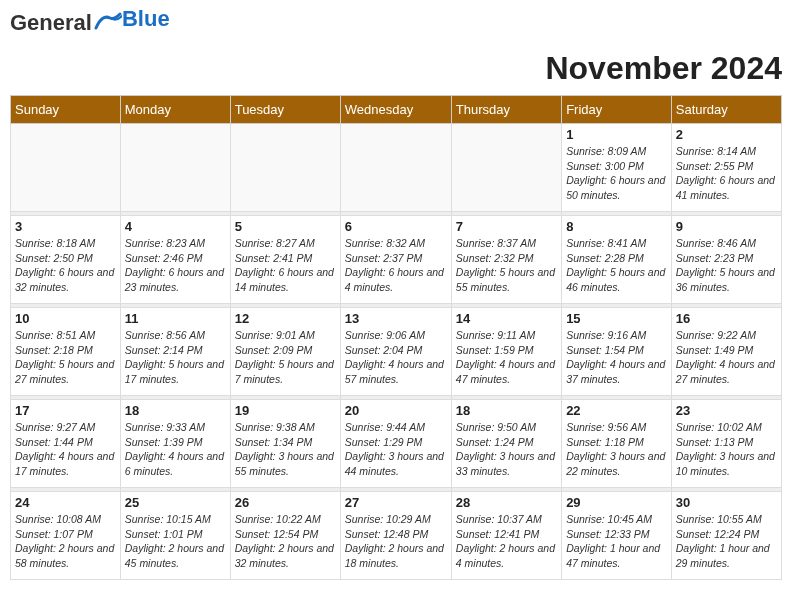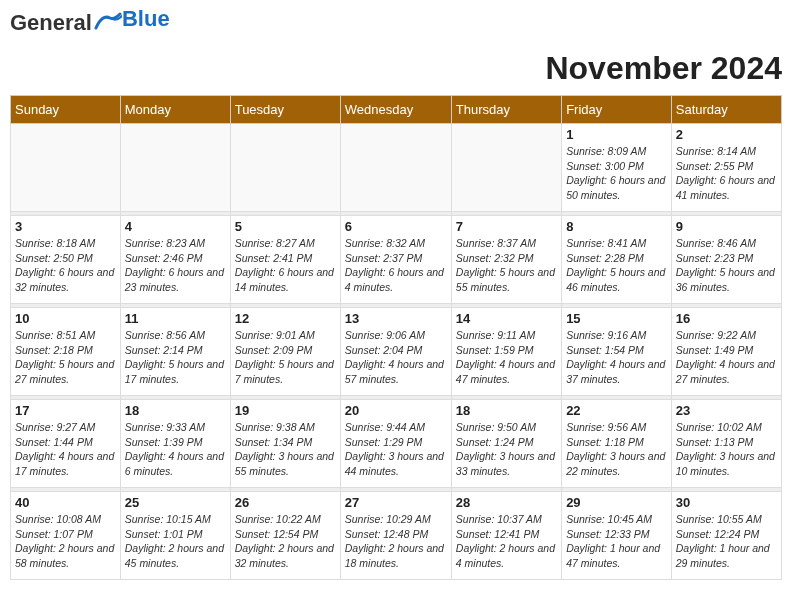--- a/index.html
+++ b/index.html
@@ -244,21 +244,21 @@
         <td style="height: 4px; background: rgb(238, 238, 238); padding: 0px;"></td>
         <td style="height: 4px; background: rgb(238, 238, 238); padding: 0px;"></td>
         <td style="height: 4px; background: rgb(238, 238, 238); padding: 0px;"></td>
         <td style="height: 4px; background: rgb(238, 238, 238); padding: 0px;"></td>
         <td style="height: 4px; background: rgb(238, 238, 238); padding: 0px;"></td>
         <td style="height: 4px; background: rgb(238, 238, 238); padding: 0px;"></td>
         <td style="height: 4px; background: rgb(238, 238, 238); padding: 0px;"></td>
       </tr>
       <tr>
         <td>
-          <span class="day-num">40</span>
+          <span class="day-num">24</span>
           <div class="day-info">Sunrise: 10:08 AM<br>Sunset: 1:07 PM<br>Daylight: 2 hours and 58 minutes.</div>
         </td>
         <td>
           <span class="day-num">25</span>
           <div class="day-info">Sunrise: 10:15 AM<br>Sunset: 1:01 PM<br>Daylight: 2 hours and 45 minutes.</div>
         </td>
         <td>
           <span class="day-num">26</span>
           <div class="day-info">Sunrise: 10:22 AM<br>Sunset: 12:54 PM<br>Daylight: 2 hours and 32 minutes.</div>
         </td>

